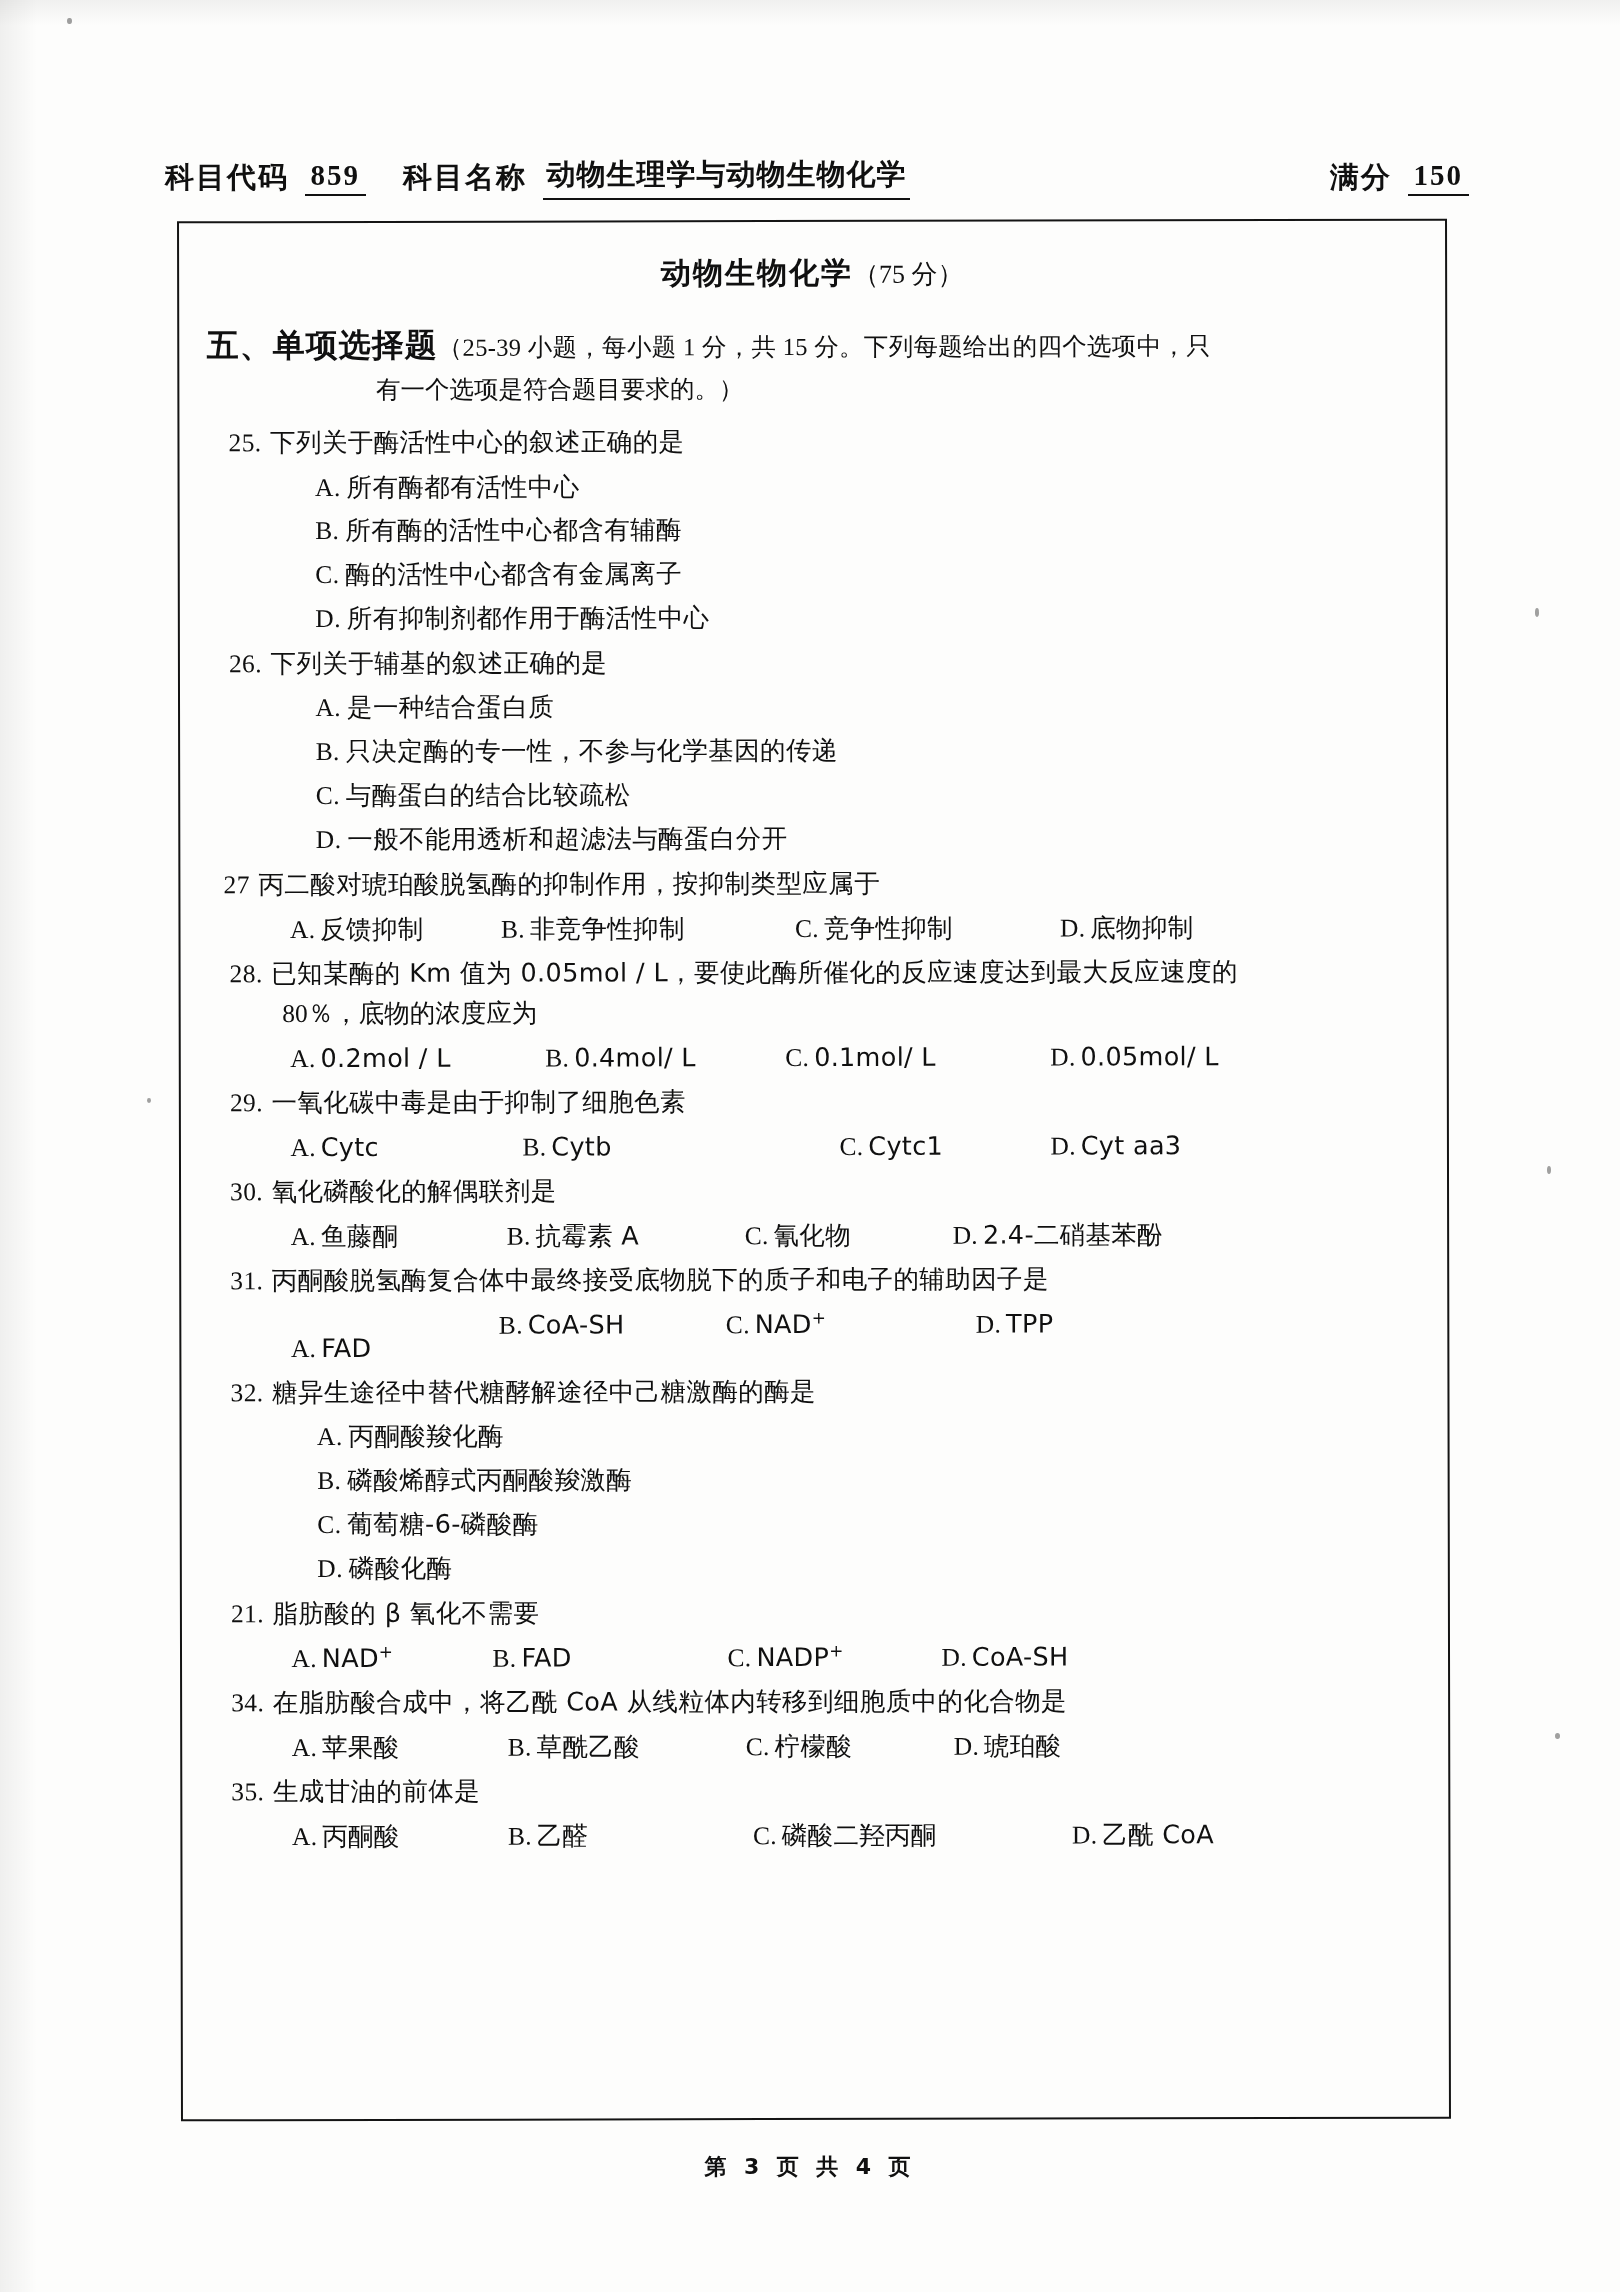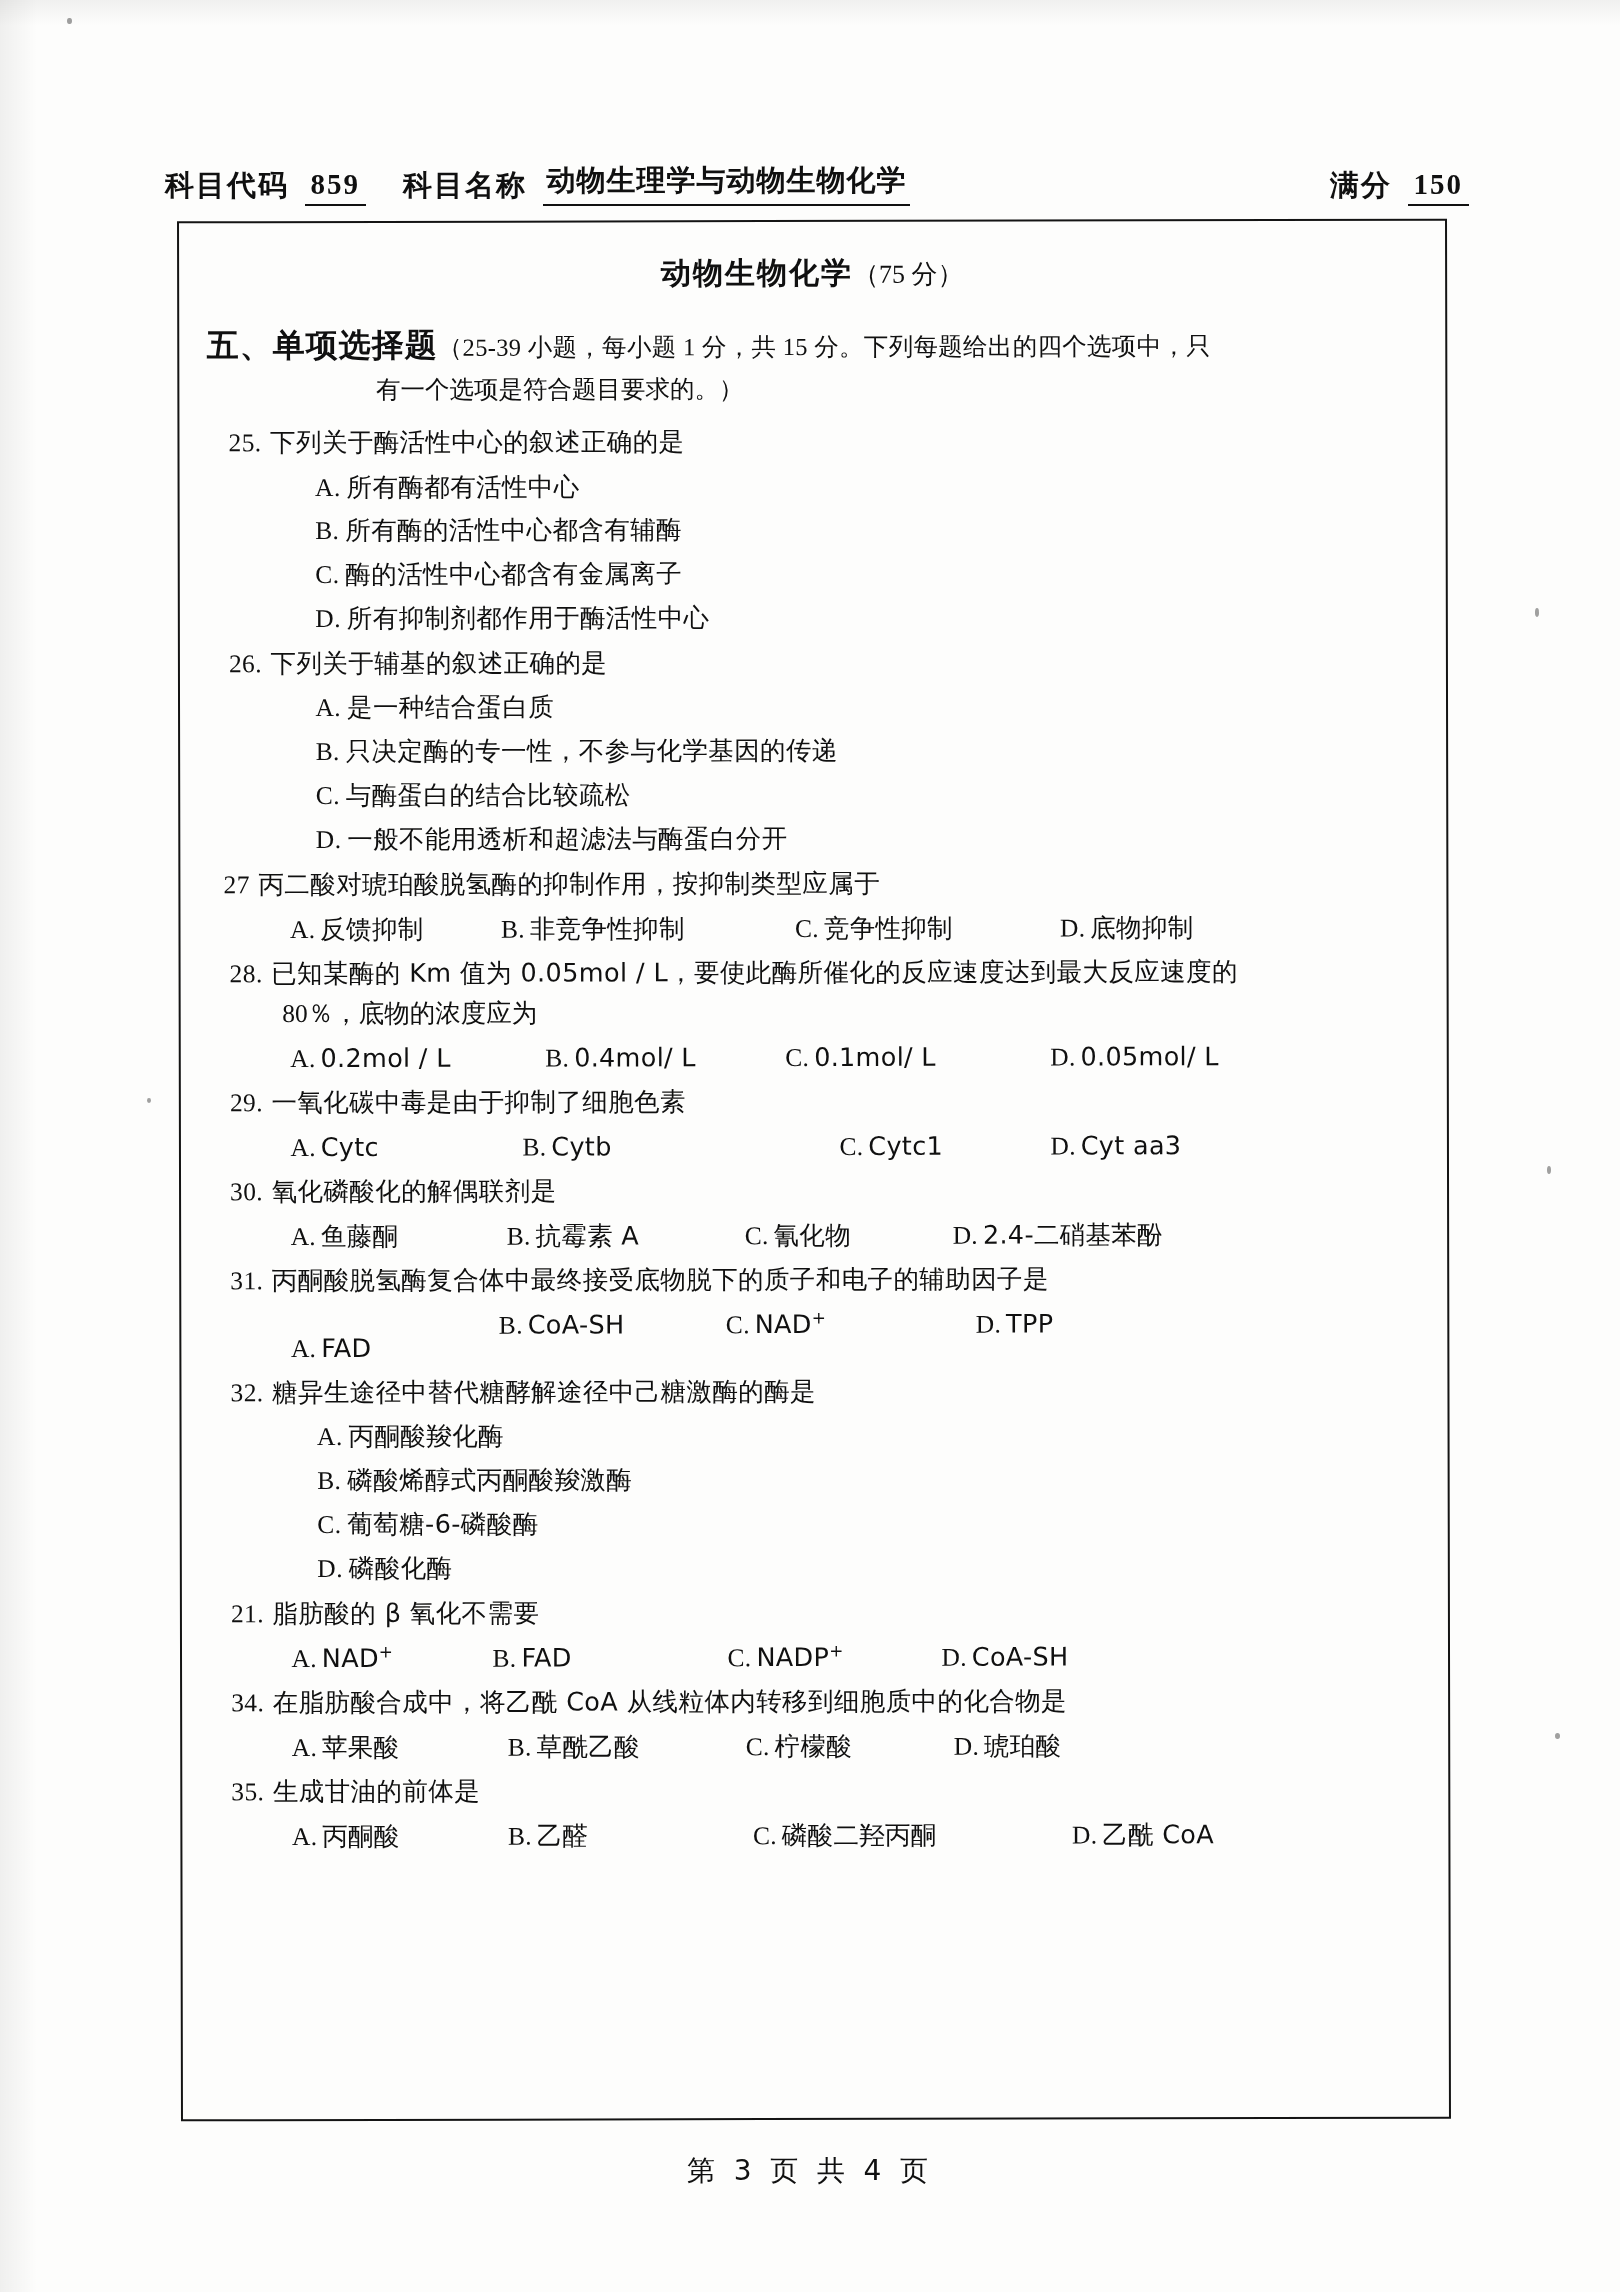--- a/index.html
+++ b/index.html
@@ -34,21 +34,21 @@
   }
 
   
   .doc-header {
     position: absolute;
     left: 165px;
     top: 149px;
     width: 1304px;
     height: 57px;
     display: flex;
-    align-items: flex-end;
+    align-items: center;
     font-family: "DejaVu Sans", "Liberation Sans", sans-serif;
     font-weight: 700;
     font-size: 29px;
     letter-spacing: 2px;
     white-space: nowrap;
   }
   .hdr-label { font-size: 29px; font-weight: 700; }
   .hdr-value-u {
     font-weight: 700;
     border-bottom: 2.9px solid #111;
@@ -221,22 +221,22 @@
   sup { font-size: .66em; vertical-align: super; line-height: 0; }
 
   
   .doc-footer {
     position: absolute;
     left: 0;
     top: 2152px;
     width: 100%;
     text-align: center;
     font-family: "DejaVu Sans", sans-serif;
-    font-weight: 400;
-    font-size: 28px;
+    font-weight: 700;
+    font-size: 22px;
     letter-spacing: 4.9px;
   }
 
   
   .speck { position: absolute; background: rgba(20,20,20,.40); border-radius: 50%; }
 </style>
 </head>
 <body>
 
 <div class="scan-page"></div>

